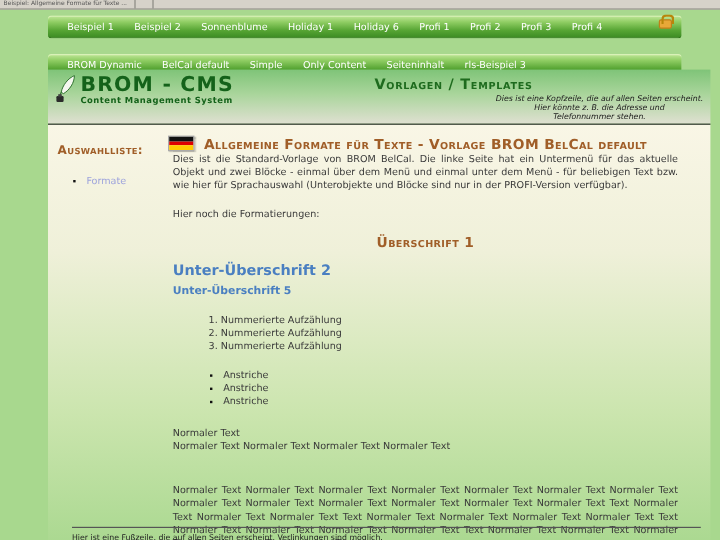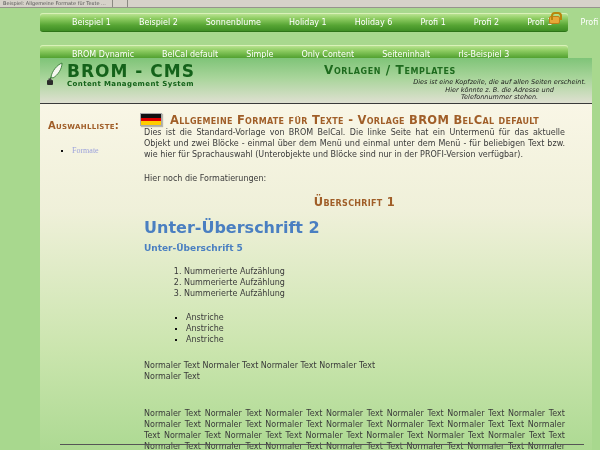--- a/index.html
+++ b/index.html
@@ -17,21 +17,21 @@
     font-size:5px; line-height:7px; color:#555;
     padding-left:3px; white-space:nowrap; overflow:hidden;
     position:relative;
   }
   .tab-sep{ position:absolute; top:0; height:8px; width:1px; background:#8A8A82; }
 
   
   .nav-area{ position:absolute; left:40px; top:13px; width:528px; }
   .navbar{
     height:19px; border-radius:3px;
-    display:flex; align-items:center; padding-left:32px; gap:28px;
+    display:flex; align-items:center; padding-left:16px; gap:17px;
     background:linear-gradient(180deg,#C2E79B 0%,#8FCD63 30%,#57A534 68%,#3E8D24 100%);
     box-shadow:inset 0 1px 0 #D9F1B8;
     border-bottom:1px solid #2E7418;
   }
   .navbar + .navbar{ margin-top:13px; }
   .nav-btn{ color:#FFFFFF; font-size:8px; cursor:pointer; white-space:nowrap; }
 
   
   .padlock{ position:absolute; left:549px; top:16px; width:11px; height:8px;
     background:#E8A838; border:1px solid #C07F18; border-radius:2px; }
@@ -46,21 +46,21 @@
     height:45px; position:relative;
     background:linear-gradient(180deg,#7FC478 0%,#A9D59B 45%,#DFE0D1 100%);
   }
   .logo-block{ position:absolute; left:6px; top:4px; display:flex; align-items:flex-start; }
   .quill{ width:20px; height:24px; margin-right:1px; }
   .logo-text .logo-title{
     font-size:17px; font-weight:bold; color:#14621A; letter-spacing:1px; line-height:18px;
   }
   .logo-text .logo-sub{ font-size:7px; font-weight:bold; color:#14621A; letter-spacing:0.4px; }
   .section-title{
-    position:absolute; left:284px; top:5px;
+    position:absolute; left:272px; top:5px;
     font-variant:small-caps; font-weight:bold; font-size:12px;
     color:#1E6B1E; letter-spacing:0.6px;
   }
   .header-note{
     position:absolute; right:6px; top:21px; text-align:center;
     font-size:6.5px; font-style:italic; color:#1A1A1A; line-height:7.5px;
   }
 
   .cms-body{
     border-top:1px solid #3A3A3A;
@@ -68,21 +68,21 @@
     background:linear-gradient(180deg,#F9F6E6 0%,#EFF0D9 30%,#CBE5AE 68%,#A9D88F 100%);
   }
 
   
   .sidebar{ width:96px; padding:16px 0 0 8px; }
   .side-title{
     font-variant:small-caps; font-weight:bold; font-size:10px;
     color:#A05E28; letter-spacing:0.3px;
   }
   .side-list{ list-style:square; margin:15px 0 0 24px; font-size:8px; }
-  .side-list li{ color:#9DA3DC; cursor:pointer; margin-bottom:10px;font-family:Liberation Serif, serif; }
+  .side-list li{ color:#9DA3DC; cursor:pointer; margin-bottom:10px; }
   .side-list li::marker{ color:#111111; font-size:7px; }
 
   
   .main{ flex:1; padding:7px 27px 0 8px; position:relative; }
   .heading-row{ position:relative; min-height:16px; }
   .flag{
     position:absolute; left:-4px; top:2px; width:22px; height:13px;
     border:1px solid #AAAAAA; box-shadow:1px 1px 1px rgba(0,0,0,0.25);
     display:flex; flex-direction:column;
   }
@@ -93,21 +93,21 @@
   .content-heading{
     text-align:center; font-variant:small-caps; font-weight:bold;
     font-size:11.5px; color:#A05E28; padding-top:2px; letter-spacing:0.3px;
   }
   .para{ margin-top:0; font-size:8px; line-height:11px; color:#3A3A3A; text-align:justify; }
   .formats-label{ margin-top:14px; font-size:8px; color:#3A3A3A; }
   .h1-style{
     margin-top:12px; text-align:center; font-variant:small-caps; font-weight:bold;
     font-size:11.5px; color:#A05E28; letter-spacing:0.3px;
   }
-  .h2-style{ margin-top:9px; font-weight:bold; font-size:16px; color:#4A7FC1; }
+  .h2-style{ margin-top:9px; font-weight:bold; font-size:12px; color:#4A7FC1; }
   .h3-style{ margin-top:6px; font-weight:bold; font-size:9px; color:#4A7FC1; }
   .num-list{ margin:13px 0 0 40px; font-size:8px; line-height:11px; color:#3A3A3A; }
   .sq-list{ margin:13px 0 0 42px; list-style:square; font-size:8px; line-height:11px; color:#3A3A3A; }
   .sq-list li::marker{ color:#111111; font-size:7px; }
   .normal-block{ margin-top:15px; font-size:8px; line-height:11px; color:#3A3A3A; }
   .long-para{ margin-top:26px; font-size:8px; line-height:11px; color:#3A3A3A; text-align:justify; }
 
   
   .cms-footer{
     position:absolute; left:20px; right:8px; bottom:6px;
@@ -203,22 +203,22 @@
           <li>Nummerierte Aufzählung</li>
         </ol>
 
       <ul class="sq-list">
           <li>Anstriche</li>
           <li>Anstriche</li>
           <li>Anstriche</li>
         </ul>
 
       <div class="normal-block">
+        <div>Normaler Text</div>
         <div>Normaler Text Normaler Text Normaler Text Normaler Text</div>
-        <div>Normaler Text</div>
       </div>
 
       <p class="long-para">Normaler Text Normaler Text Normaler Text Normaler Text Normaler Text Normaler Text Normaler Text Normaler Text Normaler Text Normaler Text Normaler Text Normaler Text Normaler Text Text Normaler Text Normaler Text Normaler Text Text Normaler Text Normaler Text Normaler Text Normaler Text Text Normaler Text Normaler Text Normaler Text Normaler Text Text Normaler Text Normaler Text Normaler Text Text Normaler Text Normaler Text</p>
     </main>
 
     <footer class="cms-footer">
       <span>Hier ist eine Fußzeile, die auf allen Seiten erscheint. Verlinkungen sind möglich.</span>
     </footer>
   </div>
 </div>

